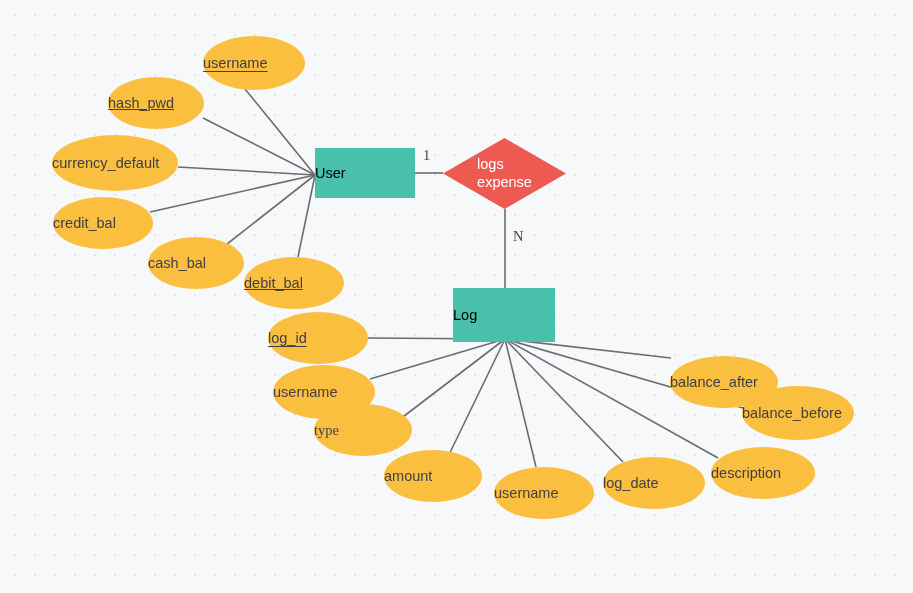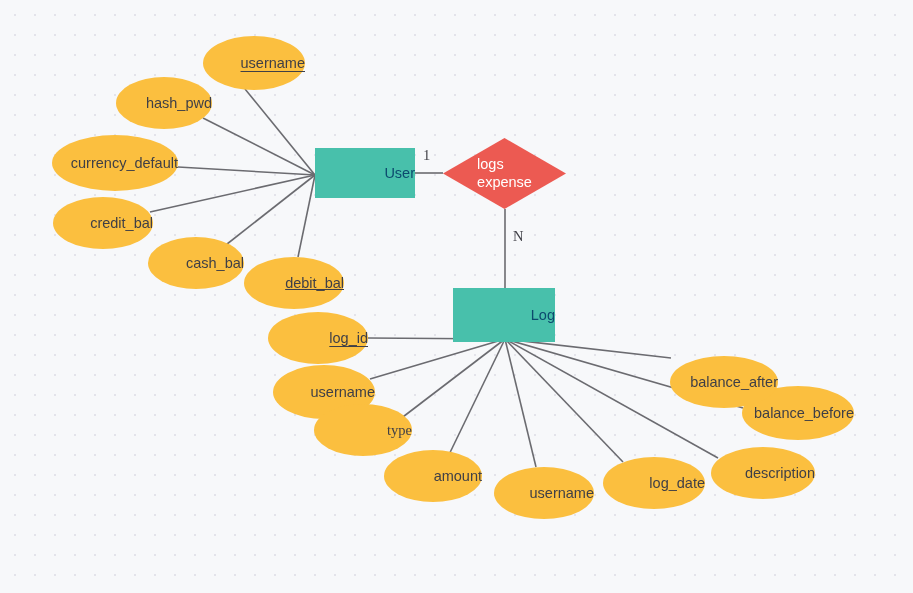--- a/index.html
+++ b/index.html
@@ -23,38 +23,38 @@
     left: 0;
     top: 0;
     width: 913px;
     height: 593px;
     pointer-events: none;
   }
   .node {
     position: absolute;
     display: flex;
     align-items: center;
-    justify-content: flex-end;
+    justify-content: flex-start;
     text-align: center;
     box-sizing: border-box;
   }
   .attr {
     background: #fbbf3f;
     border-radius: 50%;
     color: #3f3f46;
     font-size: 14.5px;
     line-height: 1.15;
   }
   .attr.key > span {
     text-decoration: underline;
     text-underline-offset: 2.5px;
   }
   .entity {
     background: #48c0ab;
-    color: #0c4a6e;
+    color: #000000;
     font-size: 14.5px;
   }
   .rel-wrap {
     position: absolute;
   }
   .rel-shape {
     position: absolute;
     left: 0;
     top: 0;
     width: 100%;
@@ -104,21 +104,21 @@
       <line x1="505" y1="339" x2="536" y2="467" stroke="#6b6b70" stroke-width="1.6"></line>
       <line x1="505" y1="339" x2="623" y2="462" stroke="#6b6b70" stroke-width="1.6"></line>
       <line x1="505" y1="339" x2="718" y2="458" stroke="#6b6b70" stroke-width="1.6"></line>
       <line x1="505" y1="339" x2="743" y2="408" stroke="#6b6b70" stroke-width="1.6"></line>
       <line x1="505" y1="339" x2="671" y2="358" stroke="#6b6b70" stroke-width="1.6"></line>
     </svg>
   <div id="nodes">
       <div class="node attr key" style="left: 203px; top: 36px; width: 102px; height: 54px;">
         <span>username</span>
       </div>
-      <div class="node attr" style="left: 116px; top: 77px; width: 96px; height: 52px;">
+      <div class="node attr" style="left: 108px; top: 77px; width: 96px; height: 52px; text-decoration: underline;">
         <span>hash_pwd</span>
       </div>
       <div class="node attr" style="left: 52px; top: 135px; width: 126px; height: 56px;">
         <span>currency_default</span>
       </div>
       <div class="node attr" style="left: 53px; top: 197px; width: 100px; height: 52px;">
         <span>credit_bal</span>
       </div>
       <div class="node attr" style="left: 148px; top: 237px; width: 96px; height: 52px;">
         <span>cash_bal</span>

